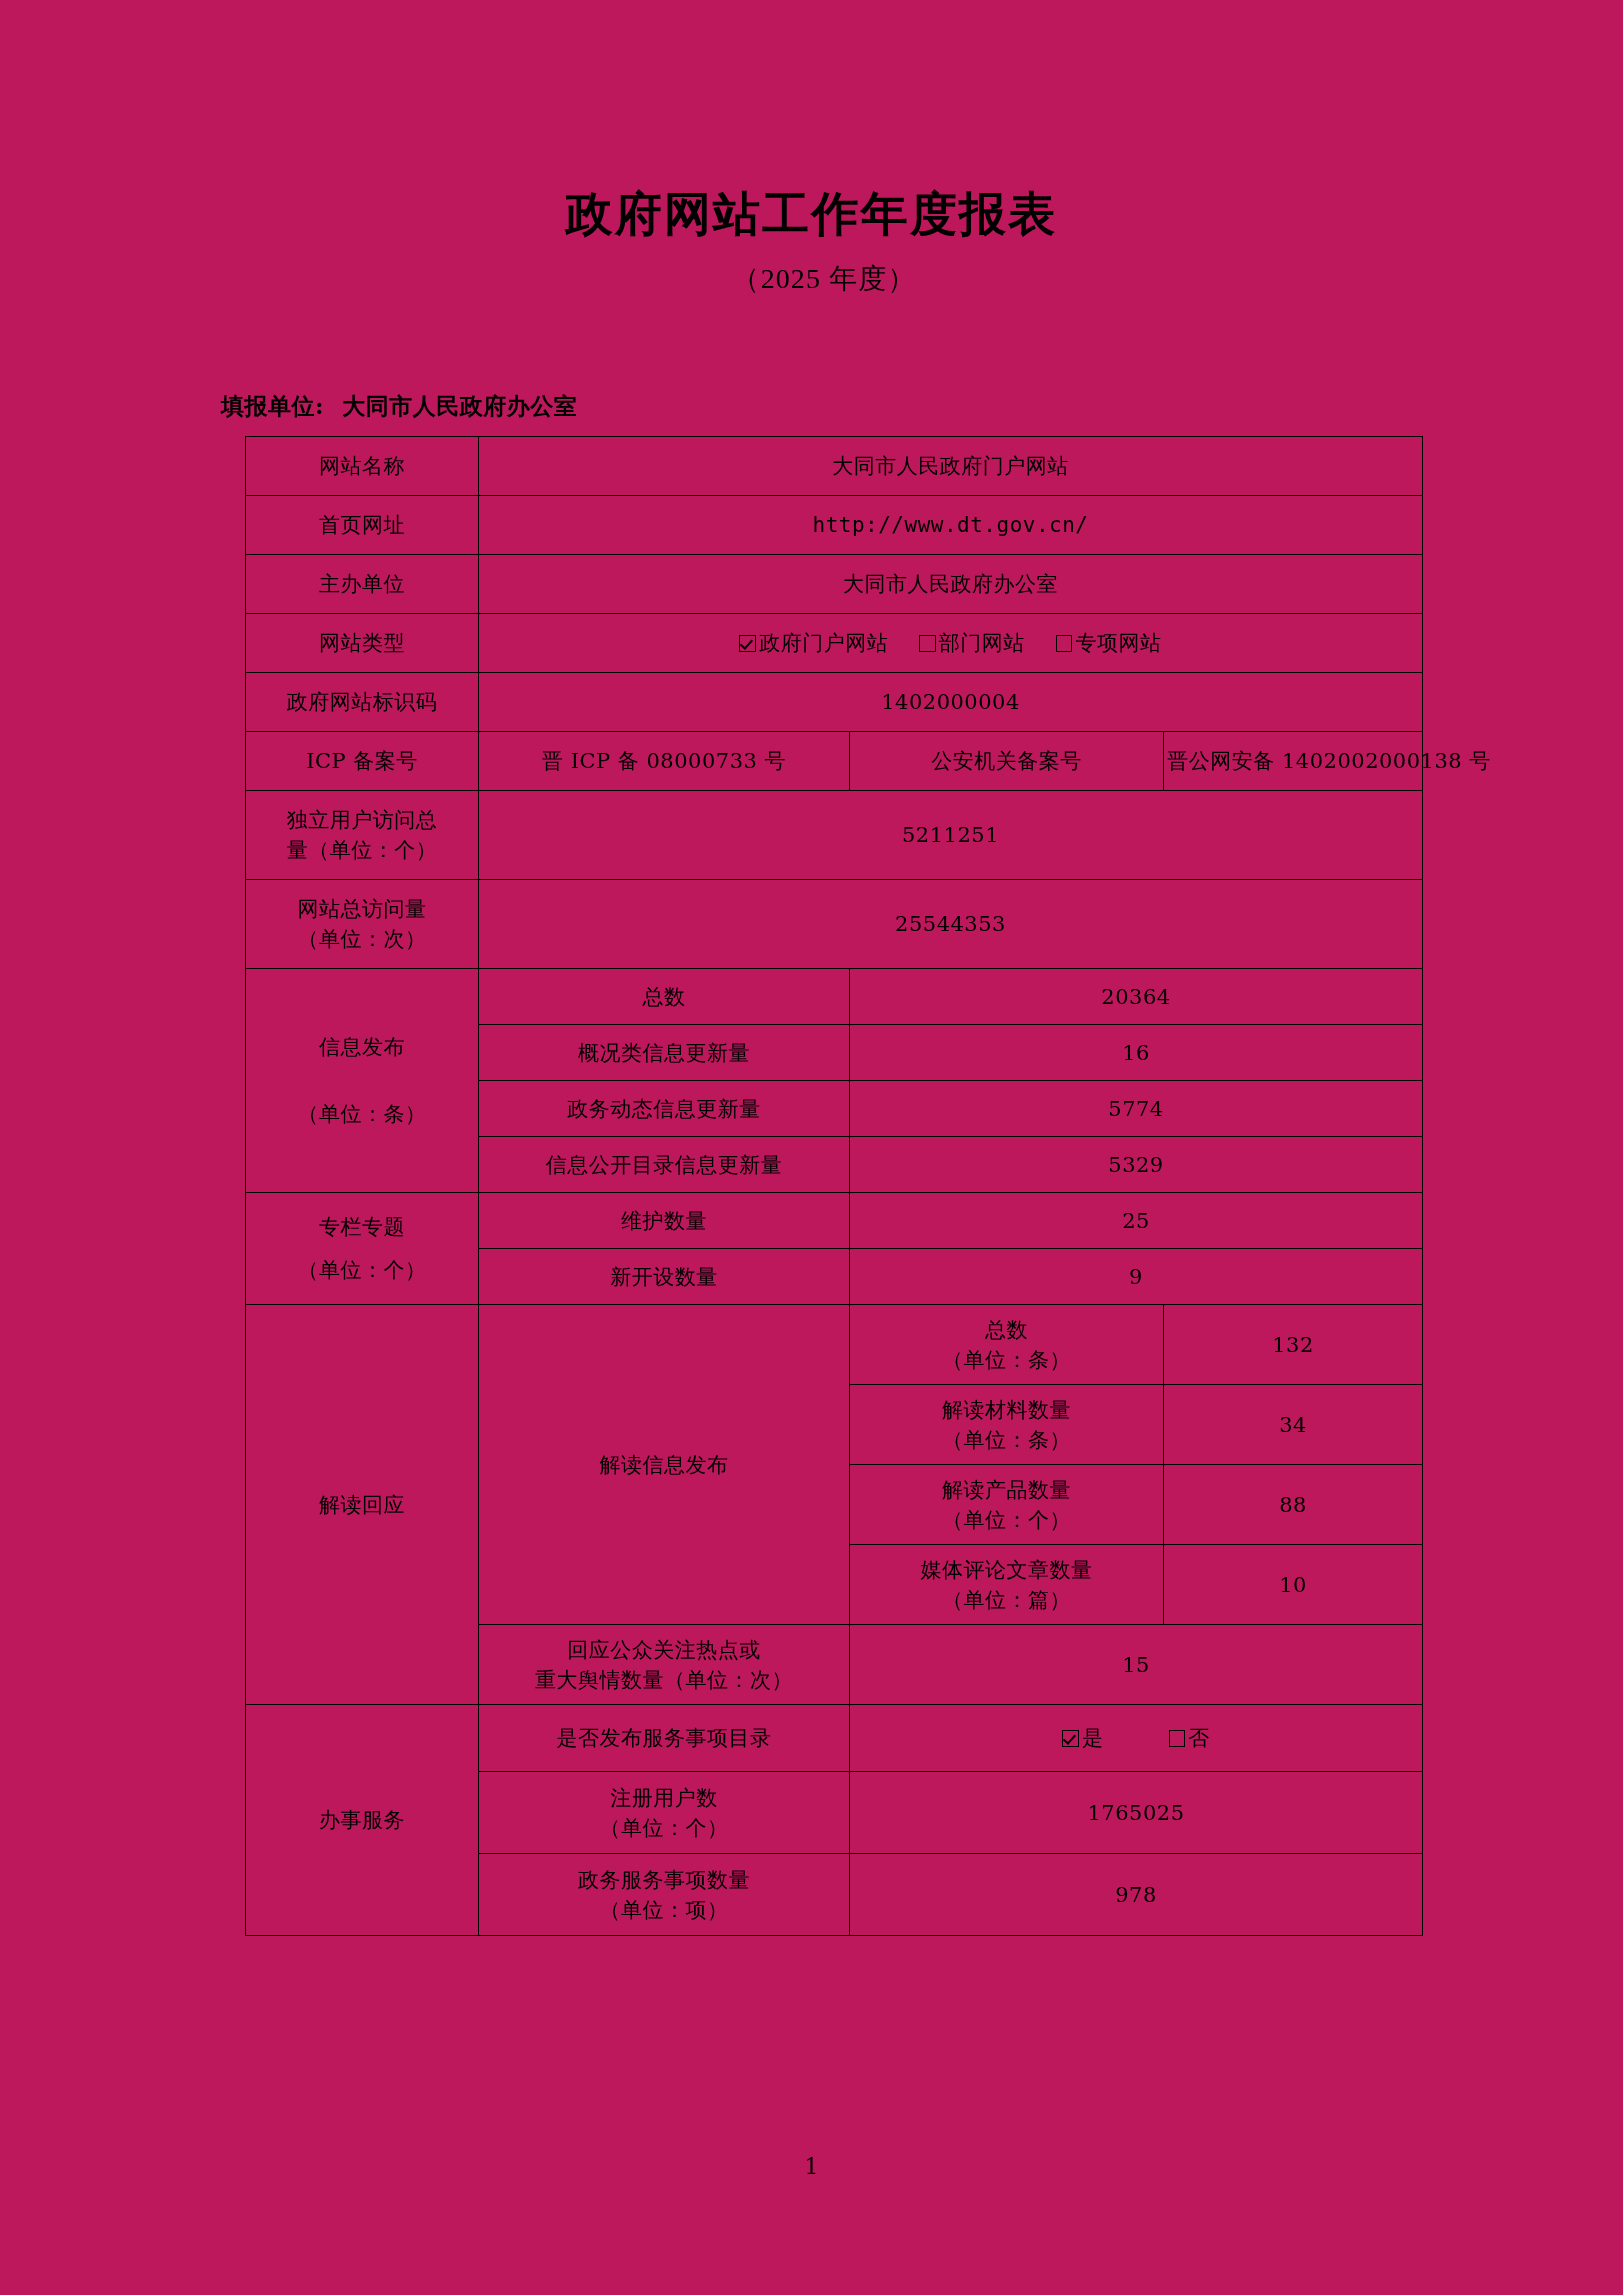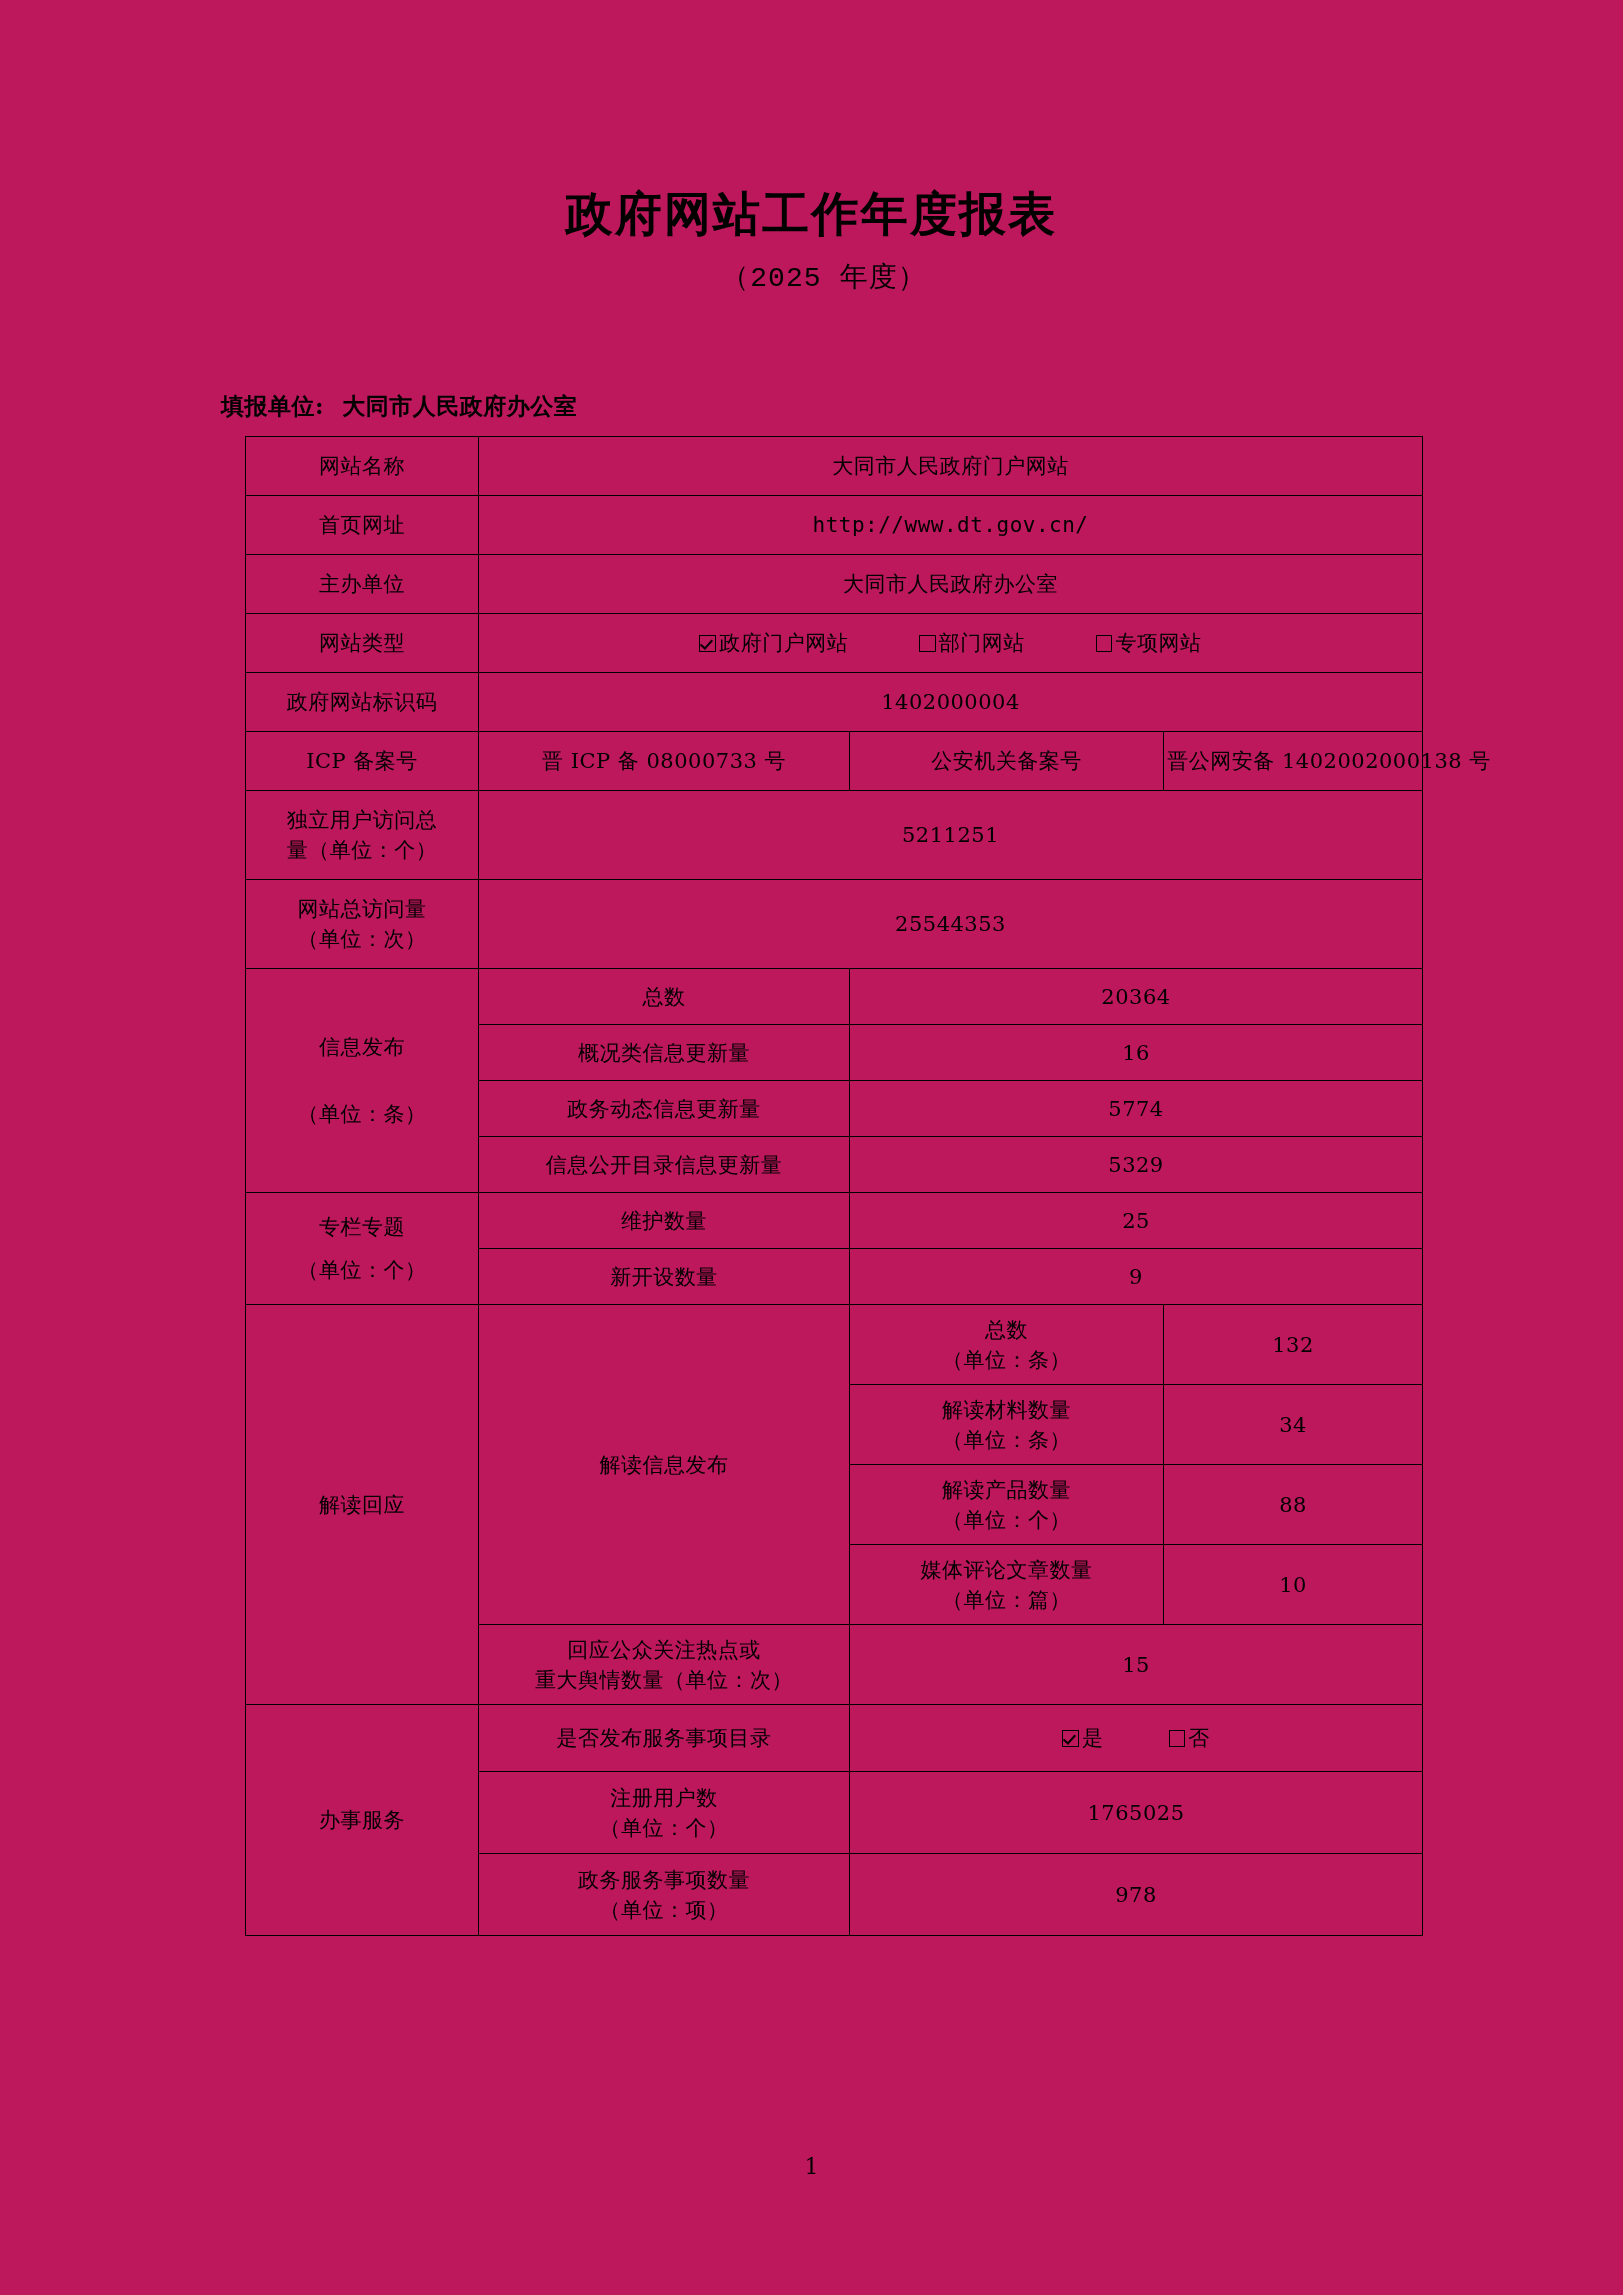--- a/index.html
+++ b/index.html
@@ -29,21 +29,21 @@
   }
   .doc-title {
     font-family: "DejaVu Serif", "Liberation Serif", serif;
     font-size: 47px;
     font-weight: 700;
     letter-spacing: 2.2px;
     line-height: 1.1;
     margin: 0;
   }
   .doc-subtitle {
-    font-family: Liberation Mono, monospace;
+    font-family: Liberation Serif, serif;
     font-size: 28px;
     font-weight: 400;
     letter-spacing: 1.1px;
     margin: 24px 0 16px 0;
     line-height: 1.1;
     padding-left: 25px;
   }
 
   
   .report-unit {
@@ -102,21 +102,21 @@
   td.two-line {
     line-height: 1.5;
   }
   .nowrap { white-space: nowrap; }
 
   
   .chk-row {
     display: flex;
     justify-content: center;
     align-items: center;
-    gap: 71px;
+    gap: 31px;
     white-space: nowrap;
   }
   .chk-row.narrow { gap: 65px; }
   .chk {
     display: inline-flex;
     align-items: center;
     white-space: nowrap;
   }
   .box {
     display: inline-block;

